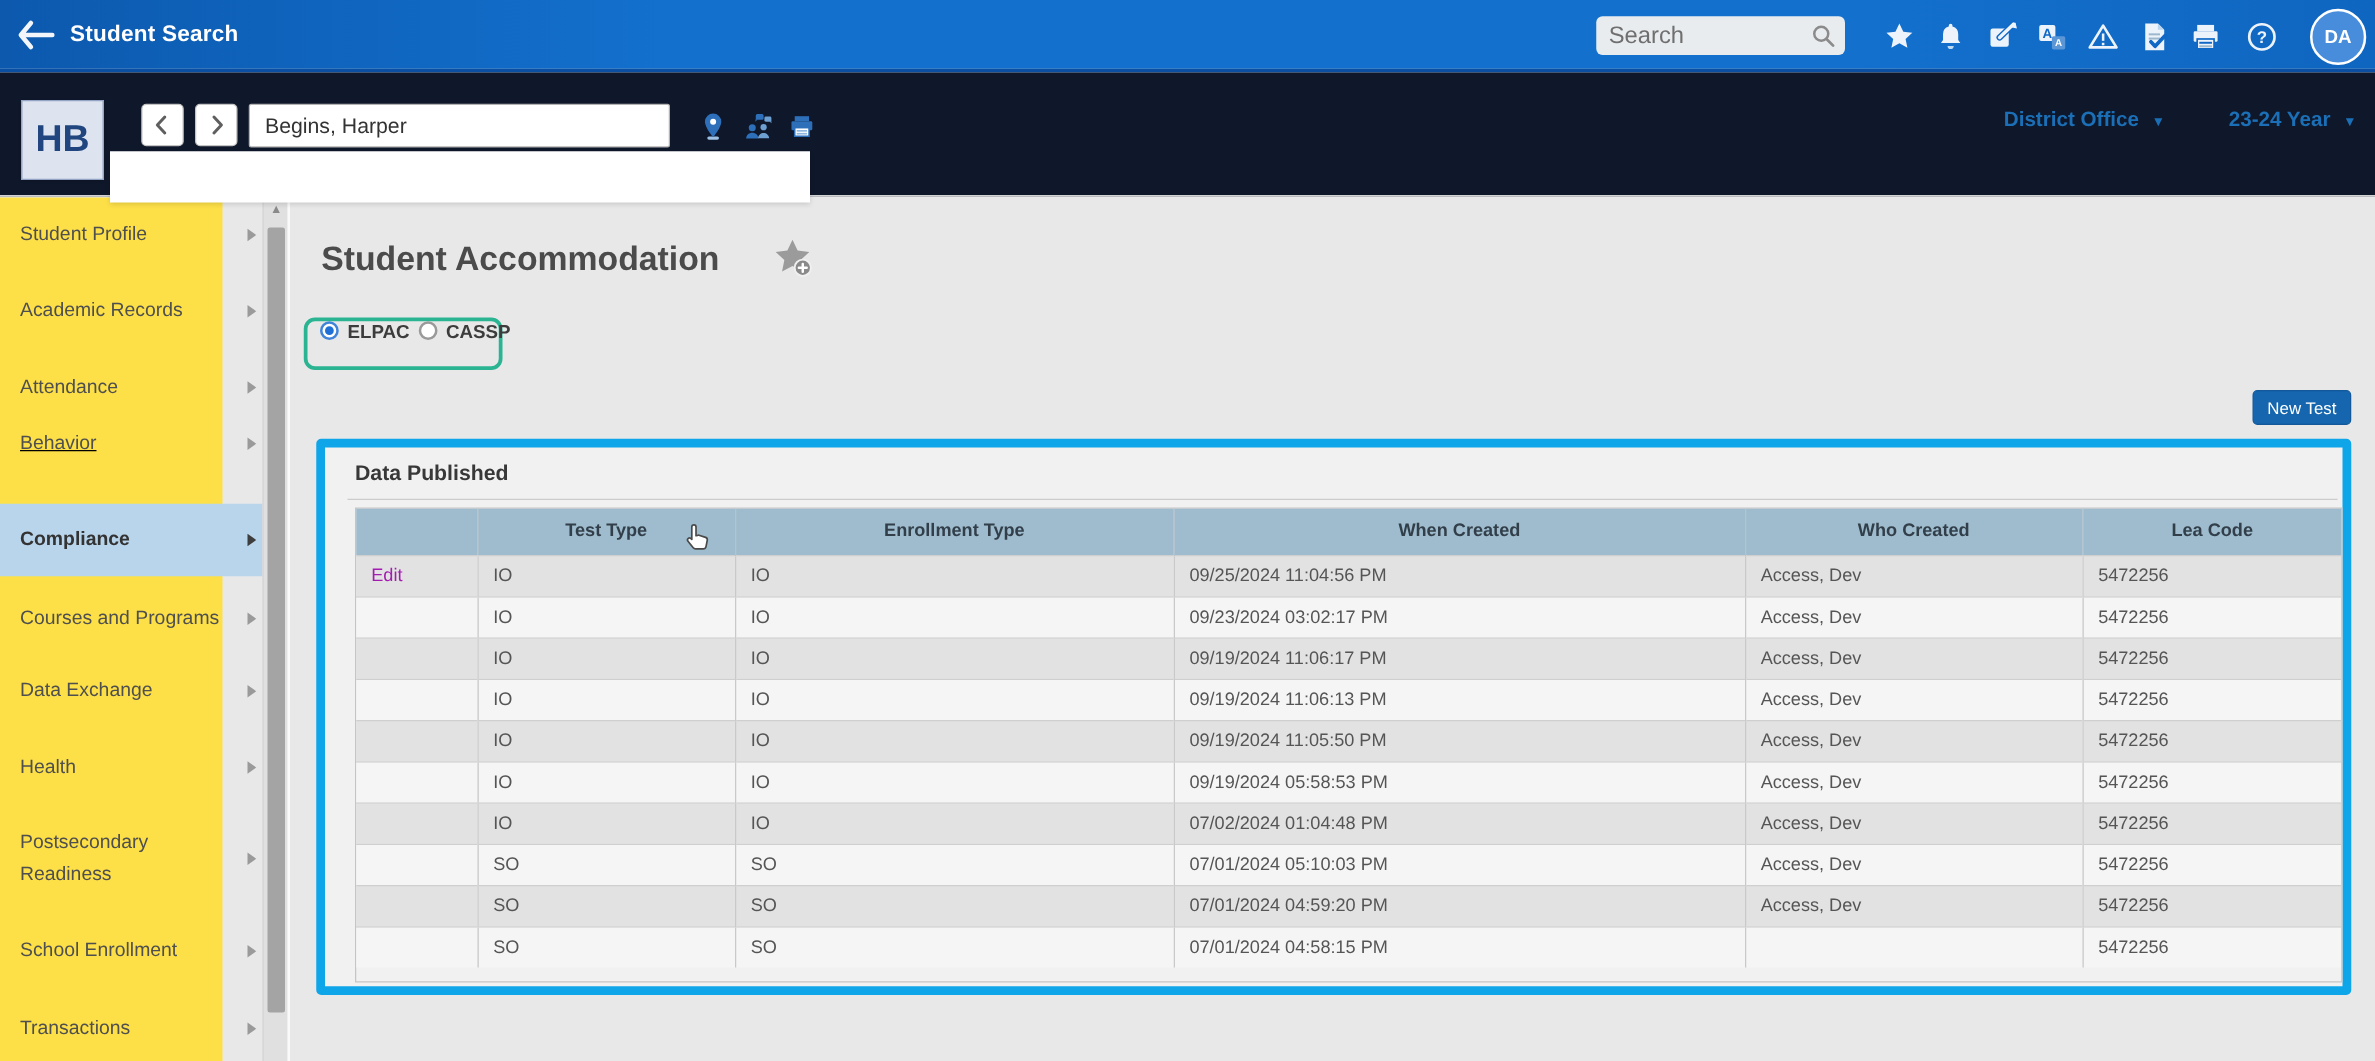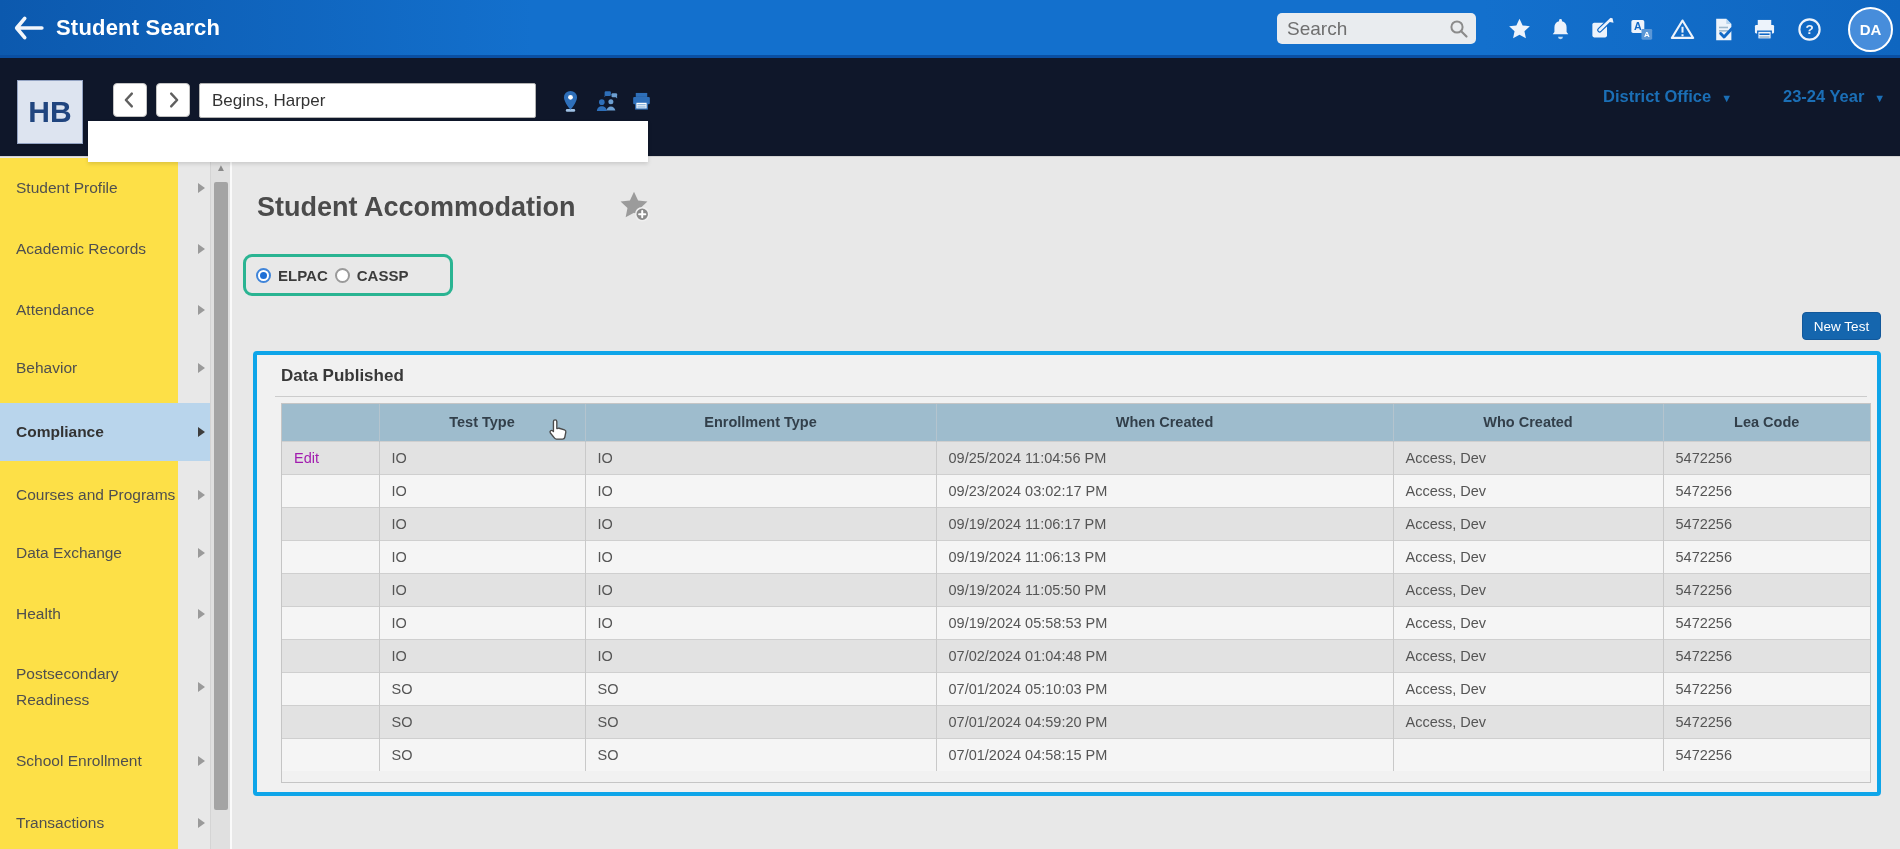--- a/index.html
+++ b/index.html
@@ -6,21 +6,21 @@
   html,body { width:1900px; height:849px; overflow:hidden; background:#e8e8e8;
               font-family:"Liberation Sans", sans-serif; }
   #stage { position:relative; width:1900px; height:849px; }
 
   
   .topbar { position:absolute; left:0; top:0; width:1900px; height:58px;
             background:linear-gradient(90deg,#0c59ae 0%,#1370cd 28%,#1370cd 78%,#0f66c0 100%);
             border-bottom:3px solid #0a4fa2; }
   .back-btn { position:absolute; left:12px; top:13px; width:34px; height:30px; cursor:pointer; }
   .topbar-title { position:absolute; left:56px; top:0; height:55px; line-height:55px;
-                  color:#ffffff; font-size:22px; font-weight:700; letter-spacing:.2px; }
+                  color:#ffffff; font-size:18px; font-weight:700; letter-spacing:.2px; }
   .search-wrap { position:absolute; left:1277px; top:13px; width:199px; height:31px;
                  background:#e9ecef; border-radius:5px; }
   .search-wrap input { width:100%; height:100%; border:none; background:transparent;
                  padding:0 34px 0 10px; font-size:19px; color:#444; outline:none;
                  font-family:"Liberation Sans",sans-serif; }
   .search-wrap input::placeholder { color:#6f6f6f; }
   .search-glass { position:absolute; right:5px; top:4px; width:24px; height:24px; }
   .tb-icon { position:absolute; top:16px; width:27px; height:27px; cursor:pointer; }
   .avatar { position:absolute; left:1848px; top:7px; width:45px; height:45px; border-radius:50%;
             background:#478ddb; border:2.5px solid #ffffff; color:#fff; font-size:15px;
@@ -64,36 +64,36 @@
                font-size:10px; color:#8a8a8a; }
   .scroll-thumb { position:absolute; left:3px; top:24px; width:14px; height:628px;
                   background:#a4a4a4; border-radius:2px; }
   .content-edge { position:absolute; left:230px; top:158px; width:2px; height:691px; background:#fafafa; }
 
   
   .content { position:absolute; left:232px; top:158px; width:1668px; height:691px; background:#e8e8e8; }
   .page-title { position:absolute; left:257px; top:192px; font-size:27px; font-weight:700;
                 color:#4b4b4b; }
   .fav-icon { position:absolute; left:617px; top:189px; width:34px; height:34px; cursor:pointer; }
-  .radio-box { position:absolute; left:243px; top:254px; width:210px; height:42px;
-               border:3px solid #2ab492; border-radius:9px; display:flex; align-items:center;
+  .radio-box { position:absolute; left:243px; top:254px; width:159px; height:42px;
+               border:3px solid #2ab492; border-radius:9px; display:flex; align-items:flex-start;
                padding:0 10px; gap:7px; }
   .radio { width:15px; height:15px; border-radius:50%; background:#fff; position:relative;
            cursor:pointer; flex:none; }
   .radio.off { border:2px solid #9a9a9a; }
   .radio.on { border:2px solid #3f84d9; }
   .radio.on::after { content:""; position:absolute; left:2px; top:2px; width:7px; height:7px;
            border-radius:50%; background:#1e6fd6; }
   .radio-label { font-size:15px; font-weight:700; color:#3c3c3c; cursor:pointer; }
   .new-test-btn { position:absolute; left:1802px; top:312px; width:79px; height:28px;
                   background:#1566ae; border:1px solid #12589a; border-radius:4px; color:#fff;
                   font-size:13.5px; display:flex; align-items:center; justify-content:center;
                   cursor:pointer; }
   .panel { position:absolute; left:253px; top:351px; width:1628px; height:445px;
-           background:#f1f1f1; border:4px solid #0ea5e9; border-radius:4px; }
+           background:#f1f1f1; border:7px solid #0ea5e9; border-radius:4px; }
   .panel-title { position:absolute; left:24px; top:11px; font-size:17px; font-weight:700;
                  color:#383838; }
   .panel-divider { position:absolute; left:18px; top:41px; width:1592px; height:1px;
                  background:#cccccc; }
   .table-wrap { position:absolute; left:24px; top:48px; width:1590px;
                 border:1px solid #c5c5c5; padding-bottom:11px; }
   table { border-collapse:collapse; table-layout:fixed; width:1588px; }
   th { background:#9ebccd; height:37px; font-size:14.5px; font-weight:700; color:#323f4a;
        text-align:center; border-left:1px solid #b4c4ce; }
   th:first-child { border-left:none; }
@@ -225,21 +225,21 @@
         <span class="side-chevron"></span>
       </div>
       <div class="side-item" style="top: 63px; height: 56px;">
         <span class="side-label">Academic Records</span>
         <span class="side-chevron"></span>
       </div>
       <div class="side-item" style="top: 124px; height: 56px;">
         <span class="side-label">Attendance</span>
         <span class="side-chevron"></span>
       </div>
-      <div class="side-item" style="top: 182px; height: 56px;">
+      <div class="side-item" style="top: 169px; height: 56px; text-decoration: underline;">
         <span class="side-label">Behavior</span>
         <span class="side-chevron"></span>
       </div>
       <div class="side-item active" style="top: 245px; height: 58px;">
         <span class="side-label">Compliance</span>
         <span class="side-chevron"></span>
       </div>
       <div class="side-item" style="top: 309px; height: 56px;">
         <span class="side-label">Courses and Programs</span>
         <span class="side-chevron"></span>

